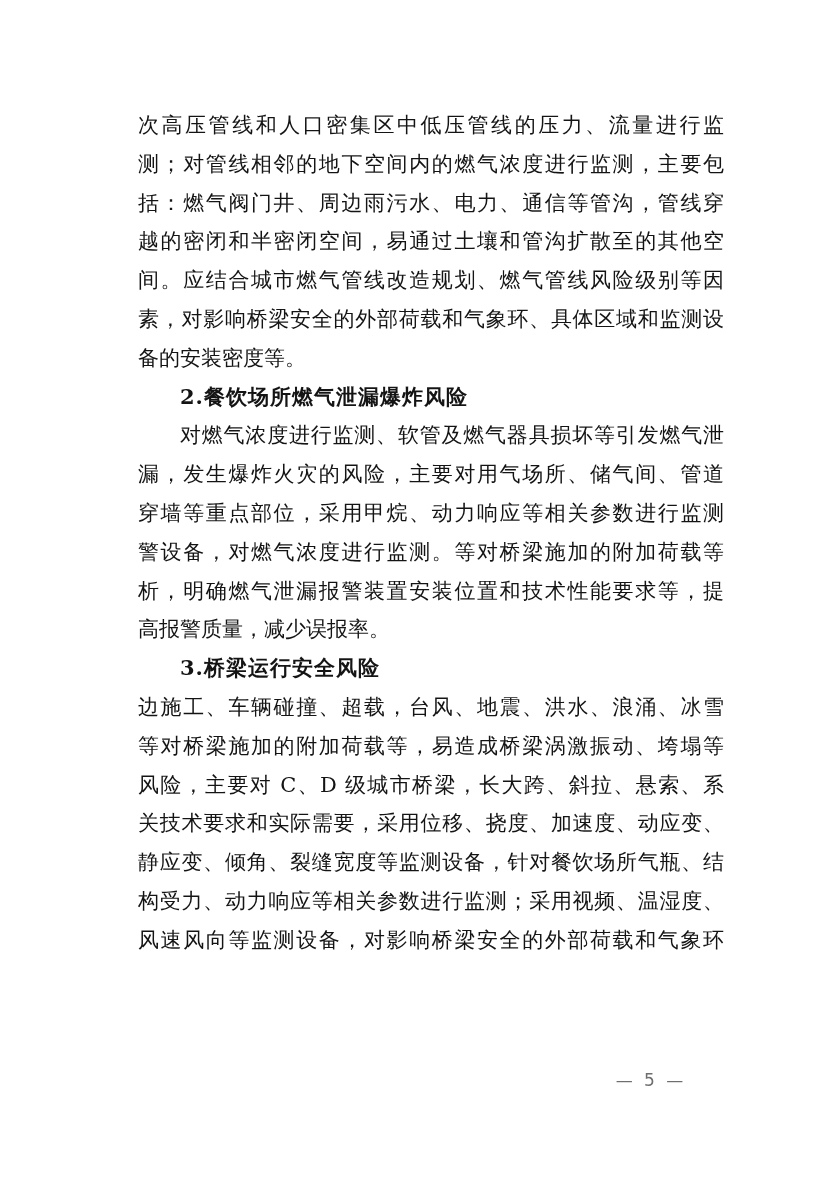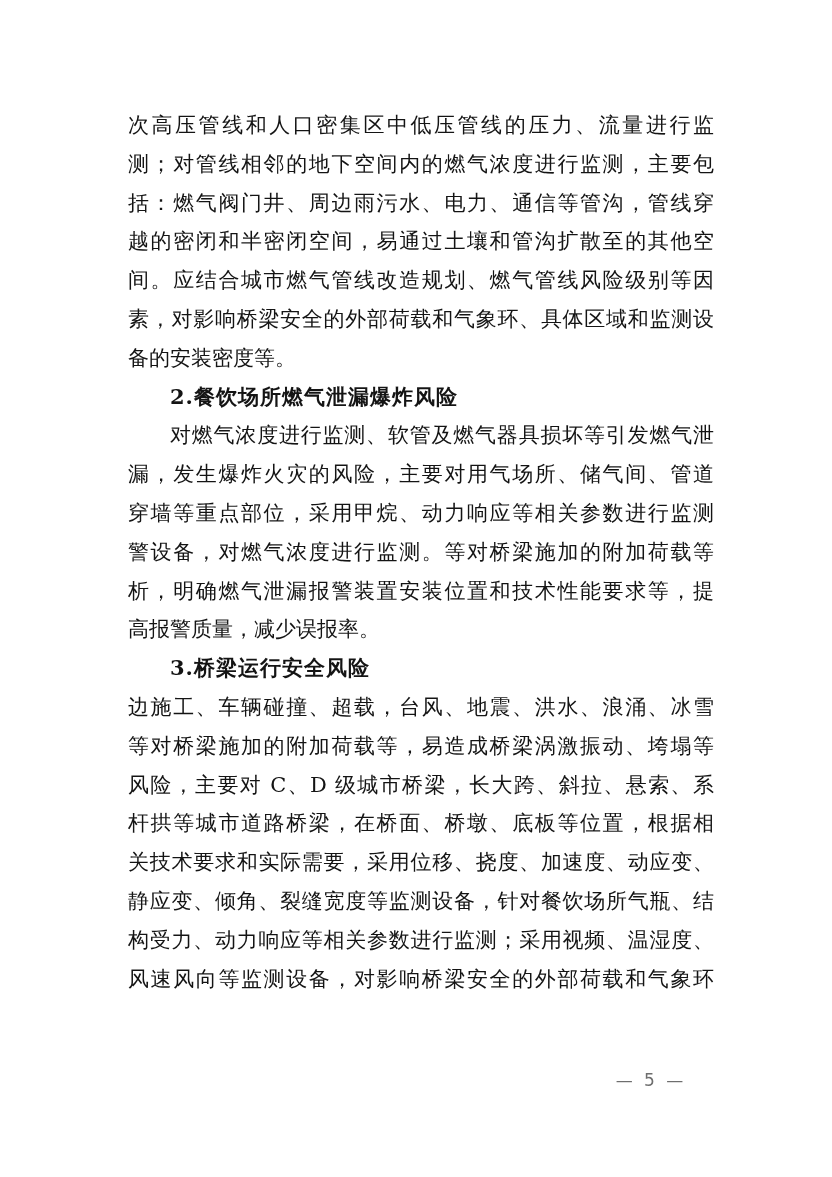--- a/index.html
+++ b/index.html
@@ -14,21 +14,21 @@
     overflow: hidden;
     font-family: "DejaVu Serif", serif;
   }
   .page {
     position: absolute;
     inset: 0;
     background: #ffffff;
   }
   .content {
     position: absolute;
-    left: 128px;
+    left: 138px;
     top: 106px;
     width: 586px;
     color: #141414;
     font-size: 21px;
     line-height: 38.8px;
   }
   .line {
     white-space: nowrap;
     text-align: justify;
   }
@@ -76,21 +76,20 @@
     <div class="line fill">穿墙等重点部位，采用甲烷、动力响应等相关参数进行监测</div>
     <div class="line fill">警设备，对燃气浓度进行监测。等对桥梁施加的附加荷载等</div>
     <div class="line fill">析，明确燃气泄漏报警装置安装位置和技术性能要求等，提</div>
     <div class="line">高报警质量，减少误报率。</div>
 
     <div class="line heading">3.桥梁运行安全风险</div>
 
     <div class="line fill">边施工、车辆碰撞、超载，台风、地震、洪水、浪涌、冰雪</div>
     <div class="line fill">等对桥梁施加的附加荷载等，易造成桥梁涡激振动、垮塌等</div>
     <div class="line fill">风险，主要对 C、D 级城市桥梁，长大跨、斜拉、悬索、系</div>
-    <div class="line fill">杆拱等城市道路桥梁，在桥面、桥墩、底板等位置，根据相</div>
     <div class="line fill">关技术要求和实际需要，采用位移、挠度、加速度、动应变、</div>
     <div class="line fill">静应变、倾角、裂缝宽度等监测设备，针对餐饮场所气瓶、结</div>
     <div class="line fill">构受力、动力响应等相关参数进行监测；采用视频、温湿度、</div>
     <div class="line fill">风速风向等监测设备，对影响桥梁安全的外部荷载和气象环</div>
   </main>
 
   <div class="page-number">— 5 —</div>
 
 </div>
 

